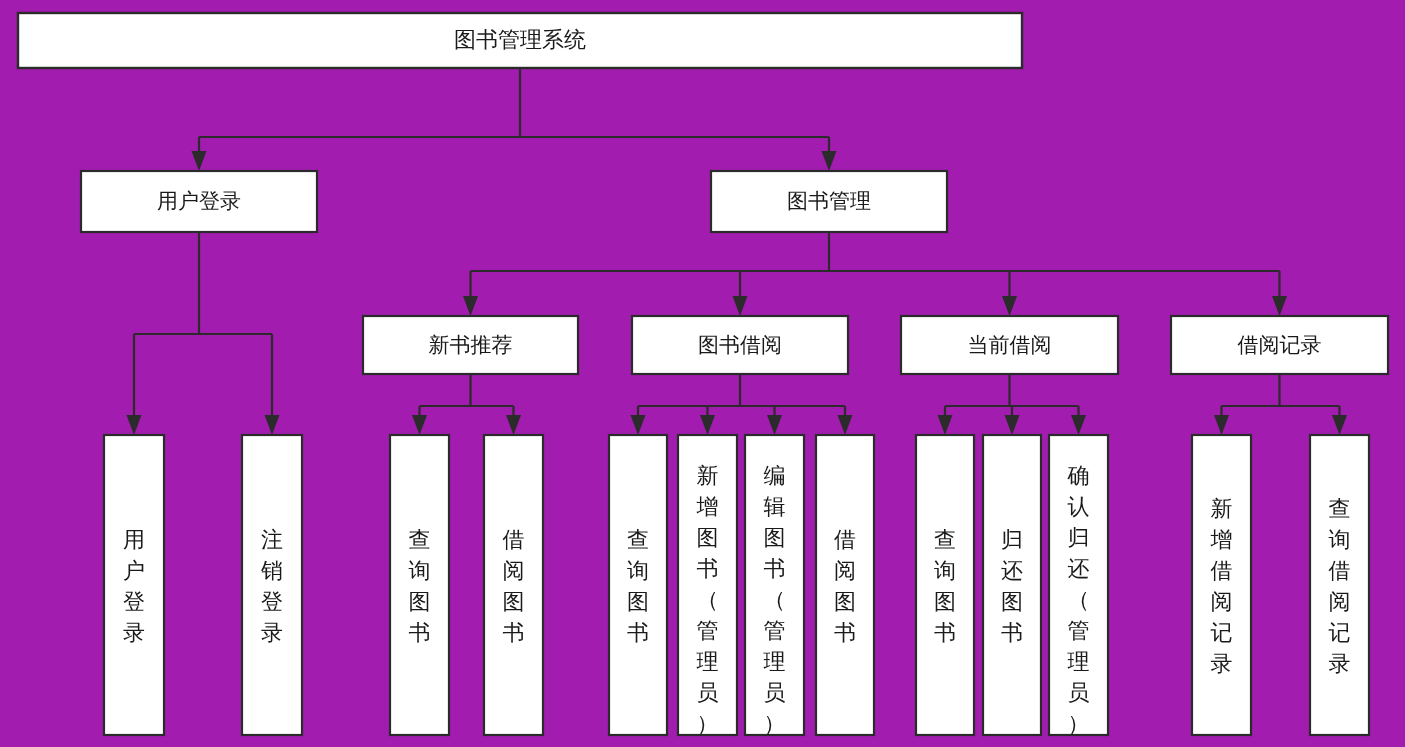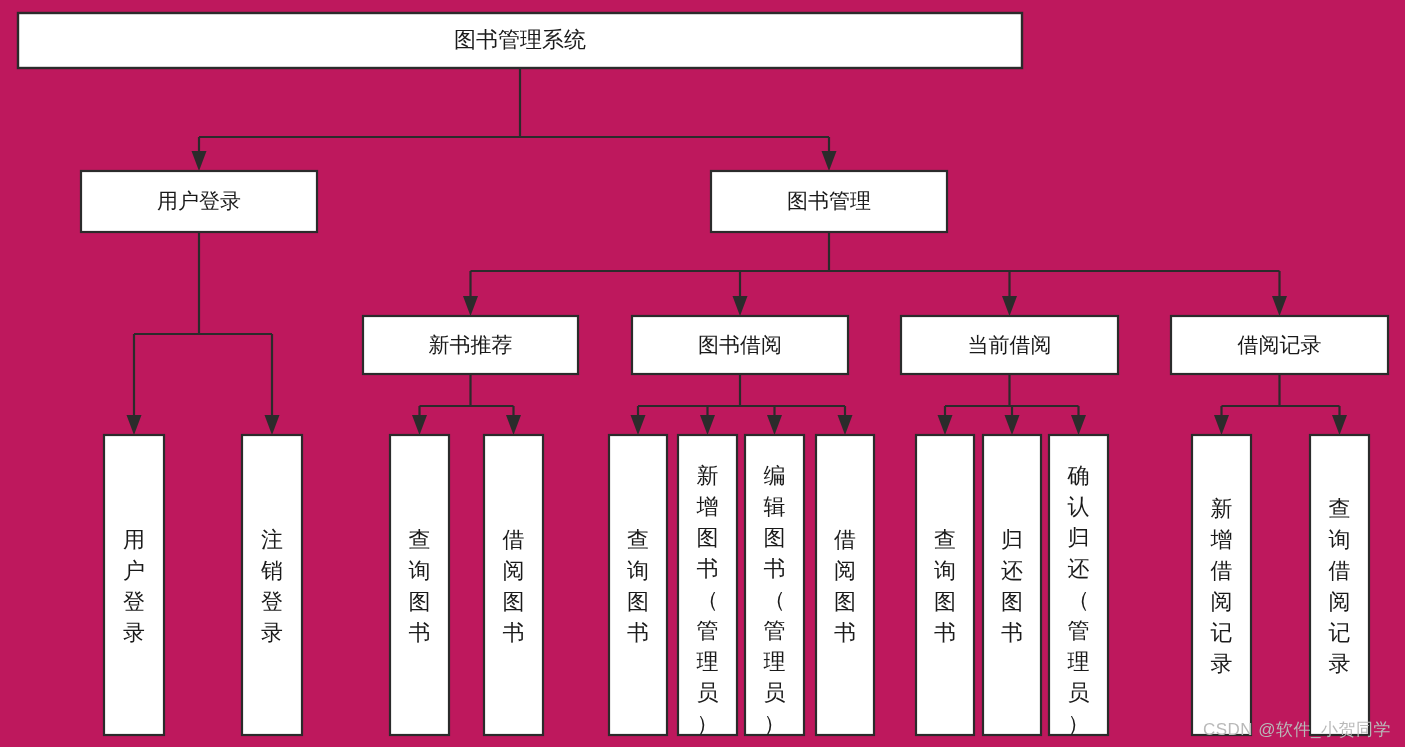--- a/index.html
+++ b/index.html
@@ -7,21 +7,21 @@
     padding: 0;
     background: #ffffff;
   }
   body {
     font-family: "Liberation Sans", "DejaVu Sans", sans-serif;
   }
   #diagram-root {
     position: relative;
     width: 1405px;
     height: 747px;
-    background: #be185d;
+    background: #a21caf;
     overflow: hidden;
   }
   svg#flow-svg {
     position: absolute;
     top: 0;
     left: 0;
     width: 1405px;
     height: 747px;
     display: block;
   }
@@ -208,14 +208,13 @@
         <g>
           <rect x="1192" y="435" width="59" height="300" class="node-box"></rect>
           <text x="1221.5" y="0" class="leaf-label"><tspan x="1221.5" y="516.18">新</tspan><tspan x="1221.5" y="547.18">增</tspan><tspan x="1221.5" y="578.18">借</tspan><tspan x="1221.5" y="609.18">阅</tspan><tspan x="1221.5" y="640.18">记</tspan><tspan x="1221.5" y="671.18">录</tspan></text>
         </g>
         <g>
           <rect x="1310" y="435" width="59" height="300" class="node-box"></rect>
           <text x="1339.5" y="0" class="leaf-label"><tspan x="1339.5" y="516.18">查</tspan><tspan x="1339.5" y="547.18">询</tspan><tspan x="1339.5" y="578.18">借</tspan><tspan x="1339.5" y="609.18">阅</tspan><tspan x="1339.5" y="640.18">记</tspan><tspan x="1339.5" y="671.18">录</tspan></text>
         </g>
       </g>
   </svg>
-  <div class="watermark">CSDN @软件_小贺同学</div>
 </div>
 
 </body></html>

